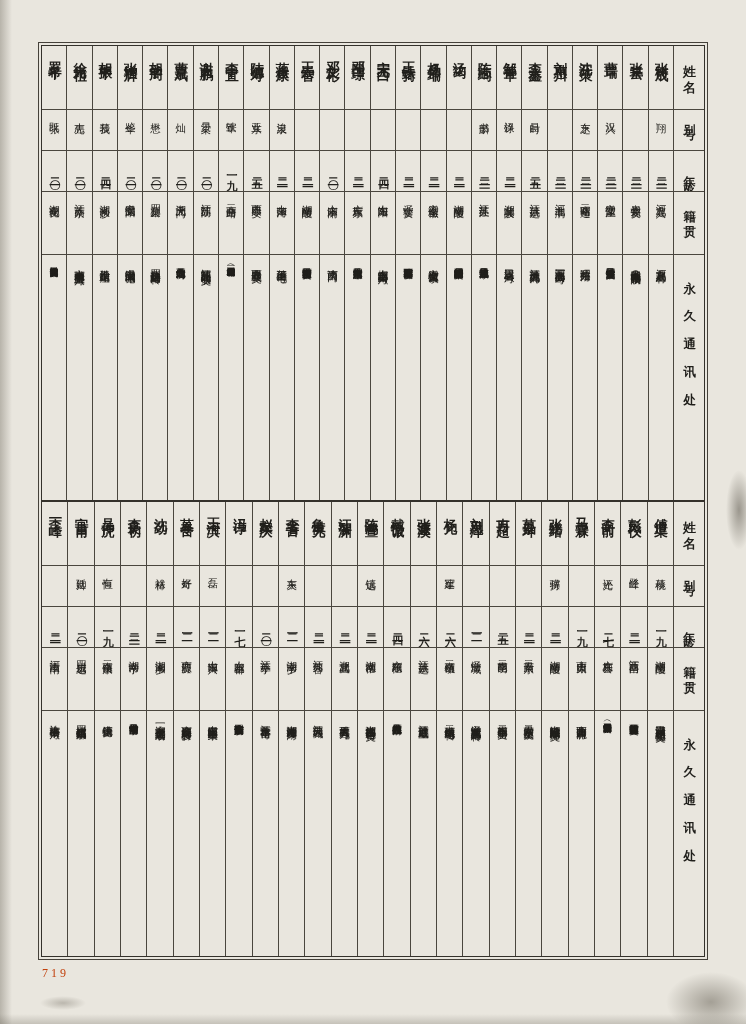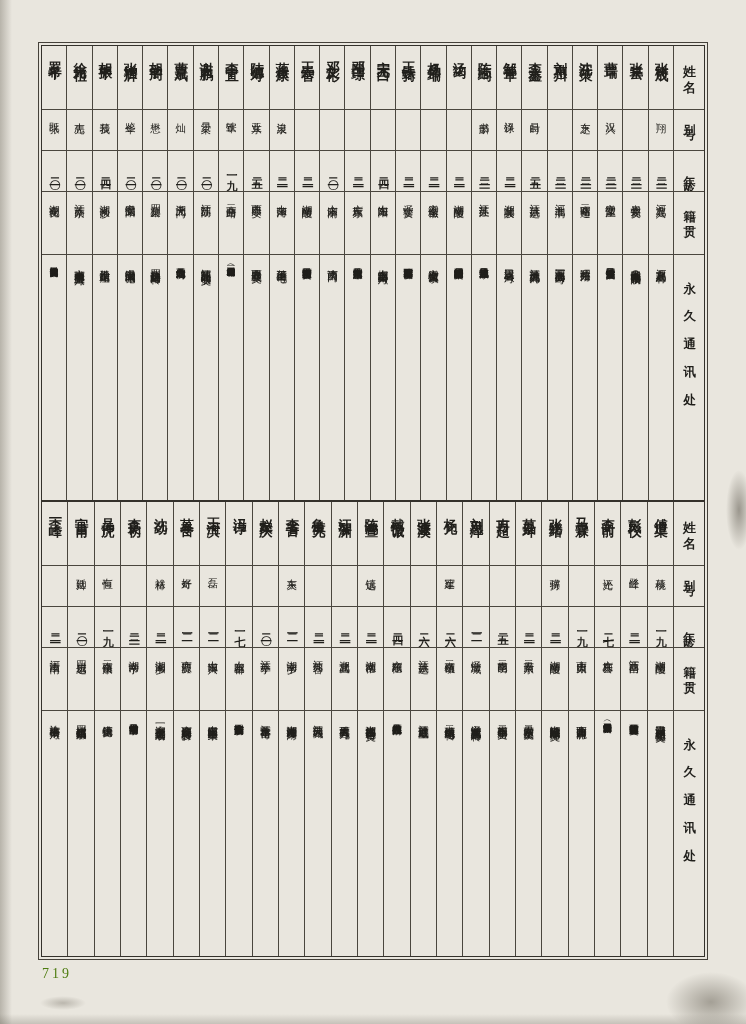--- a/index.html
+++ b/index.html
@@ -55,22 +55,22 @@
 
   .header-col .cell{justify-content:center;}
   .header-col .hl{font-weight:bold;}
   .header-col .r-name .hl  {font-size:13px;letter-spacing:15px;padding-top:4px;}
   .header-col .r-alias .hl {font-size:12px;letter-spacing:6px;}
   .header-col .r-age .hl   {font-size:12px;letter-spacing:6px;}
   .header-col .r-origin .hl{font-size:12.5px;letter-spacing:15px;padding-top:4px;}
   .header-col .r-addr .hl  {font-size:12.5px;letter-spacing:28px;padding-top:10px;}
 
   .page-number{
-    position:absolute;left:42px;top:966px;font-size:14px;letter-spacing:3px;
-    font-family:"Liberation Serif","DejaVu Serif",serif;color:#4d7c0f;text-align:right;
+    position:absolute;left:42px;top:966px;font-size:12px;letter-spacing:3px;
+    font-family:"Liberation Serif","DejaVu Serif",serif;color:#c2410c;text-align:right;
   }
 </style>
 </head>
 <body>
 
 <div class="edge-shadow-left"></div>
 <div class="edge-shadow-bottom"></div>
 <div class="smudge s1"></div>
 <div class="smudge s2"></div>
 <div class="smudge s3"></div>

